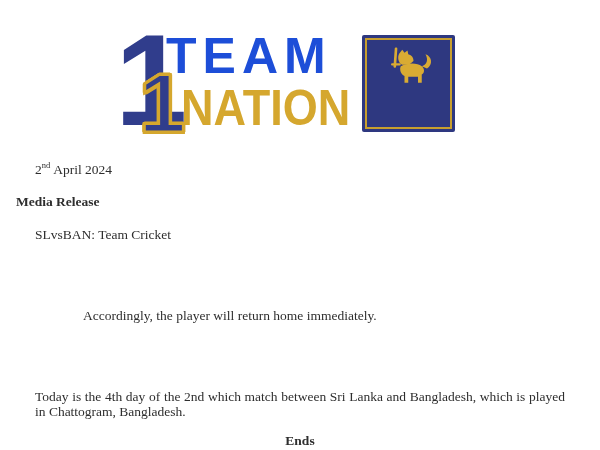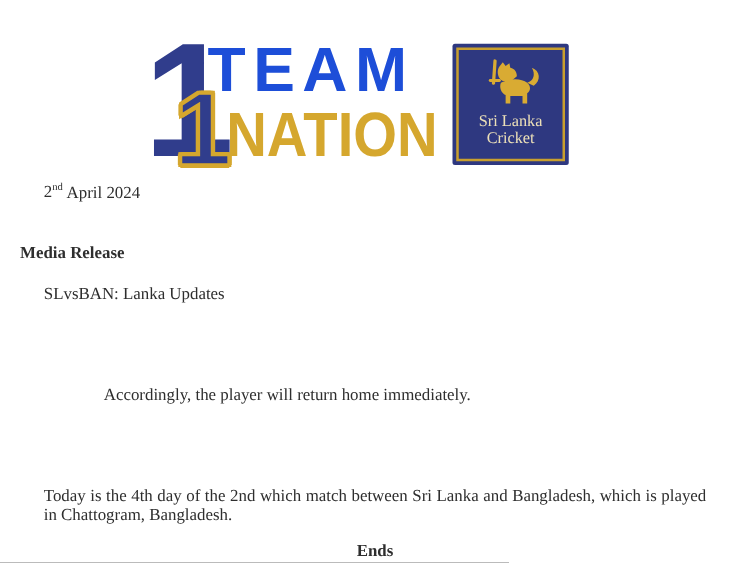--- a/index.html
+++ b/index.html
@@ -22,21 +22,21 @@
   .team{left:41px;top:1px;font-size:50px;color:#1d4ed8;letter-spacing:6px;z-index:3;}
   .nation{left:56px;top:53px;font-size:50px;color:#d5a72e;transform:scaleX(0.9);transform-origin:left top;z-index:3;}
   
   .slc{position:absolute;left:237px;top:5px;width:93px;height:97px;background:#2e3880;padding:3px;box-sizing:border-box;border-radius:2px;z-index:4;}
   .slc-inner{width:100%;height:100%;border:2px solid #c89f2e;box-sizing:border-box;display:flex;flex-direction:column;align-items:center;justify-content:flex-start;}
   .slc-inner svg{margin-top:6px;display:block;}
   .slc-text{color:#ece0b8;font-family:"Liberation Serif",serif;font-size:13px;line-height:13px;text-align:center;margin-top:2px;}
   
   .doc-text{position:absolute;left:35px;width:530px;font-size:13.5px;line-height:15px;margin:0;}
   .just{text-align:justify;}
-  .date{top:142px;}
+  .date{top:158px;}
   .date sup{font-size:8.5px;}
   .date .rest{margin-left:3px;}
   .heading{left:16px;width:600px;top:194px;font-weight:bold;}
   .subject{top:227px;}
   .p1{top:261px;} .p2{top:308px;margin-left:48px;} .p3{top:341px;} .p4{top:389px;}
   .ends{left:0;width:600px;top:433px;text-align:center;font-weight:bold;}
 </style>
 </head>
 <body>
 
@@ -52,34 +52,30 @@
       <div class="slc-inner">
         <svg width="48" height="42" viewBox="0 0 64 56" aria-hidden="true">
           <g fill="#d9ab33">
             <rect x="13" y="2" width="3.5" height="27" rx="1.5" transform="rotate(4 14.5 3)"></rect>
             <rect x="8" y="23" width="13" height="3" rx="1.5"></rect>
             <path d="M19 10 l4 -5 3 4 4 -3 1 5 c5 1 7 5 7 9 l-6 5 -9 0 c-5 -2 -7 -10 -4 -15 z"></path>
             <path d="M21 27 c9 -5 22 -5 28 0 c4 3 4 9 0 11 l0 11 -5 0 0 -8 -13 0 0 8 -5 0 0 -9 c-5 -2 -7 -9 -5 -13 z"></path>
             <path d="M49 27 c7 -2 9 -9 5 -16 c9 3 10 14 2 19 z"></path>
           </g>
         </svg>
-        <div class="slc-text">
-          <div>Sri Lanka</div>
-          <div>Cricket</div>
-        </div>
       </div>
     </div>
   </div>
 
   <div class="doc-text date">
     <span>2</span><sup>nd</sup><span class="rest">April 2024</span>
   </div>
 
   <div class="doc-text heading">Media Release</div>
 
-  <div class="doc-text subject">SLvsBAN: Lanka Updates</div>
+  <div class="doc-text subject">SLvsBAN: Team Cricket</div>
 
   <p class="doc-text just p2">Accordingly, the player will return home immediately.</p>
   <p class="doc-text just p4">Today is the 4th day of the 2nd which match between Sri Lanka and Bangladesh, which is played in Chattogram, Bangladesh.</p>
 
   <div class="doc-text ends">Ends</div>
 
 </div>
 
 </body></html>

